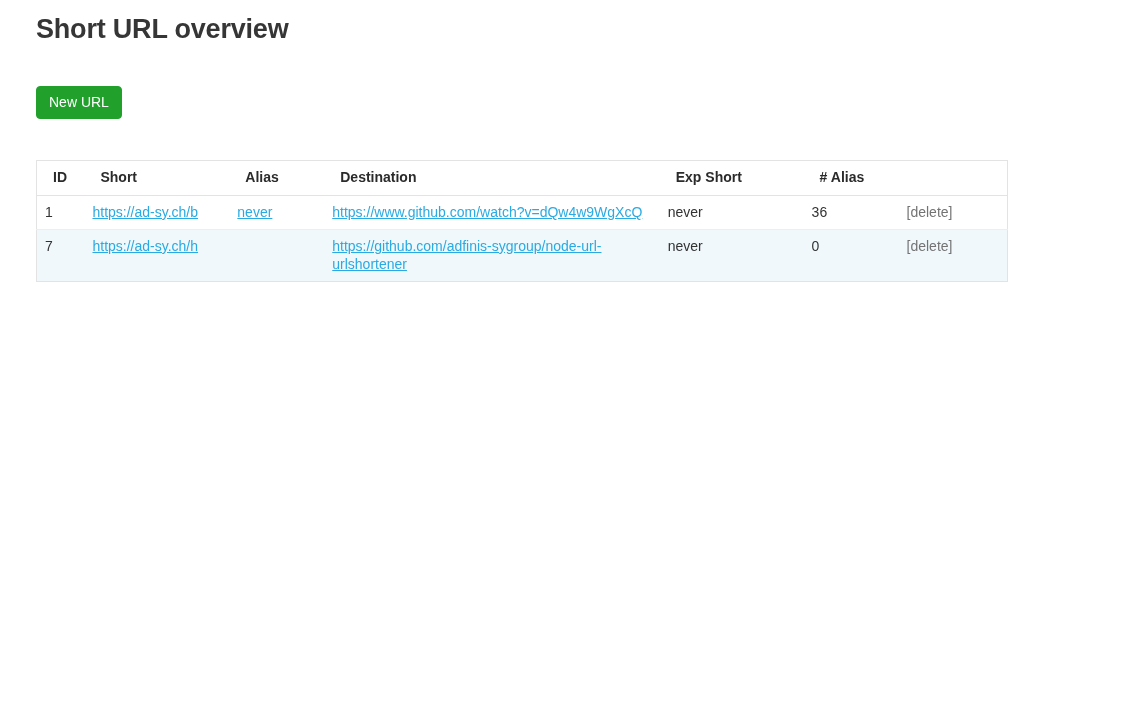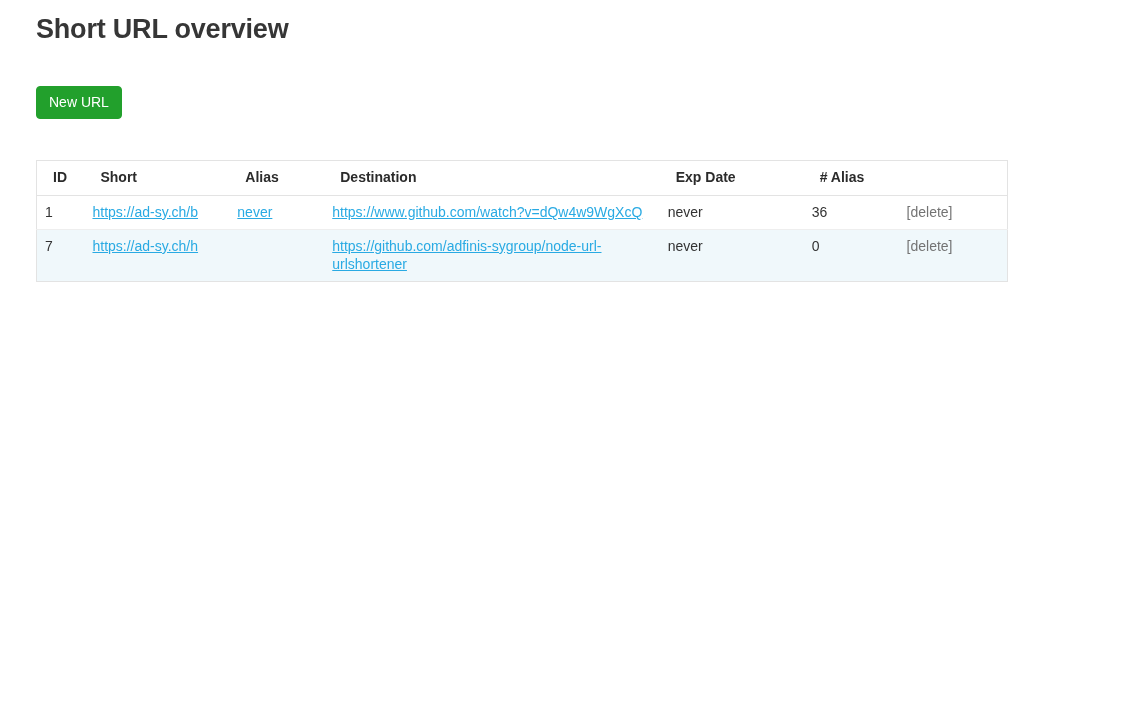--- a/index.html
+++ b/index.html
@@ -157,21 +157,21 @@
         <col class="col-exp">
         <col class="col-visits">
         <col class="col-actions">
       </colgroup>
       <thead>
         <tr>
           <th>ID</th>
           <th>Short</th>
           <th>Alias</th>
           <th>Destination</th>
-          <th>Exp Date</th>
+          <th>Exp Short</th>
           <th># Alias</th>
           <th></th>
         </tr>
       </thead>
       <tbody>
 
         <tr>
           <td class="cell-num">1</td>
           <td>
             <a class="link" href="#">https://ad-sy.ch/b</a>

